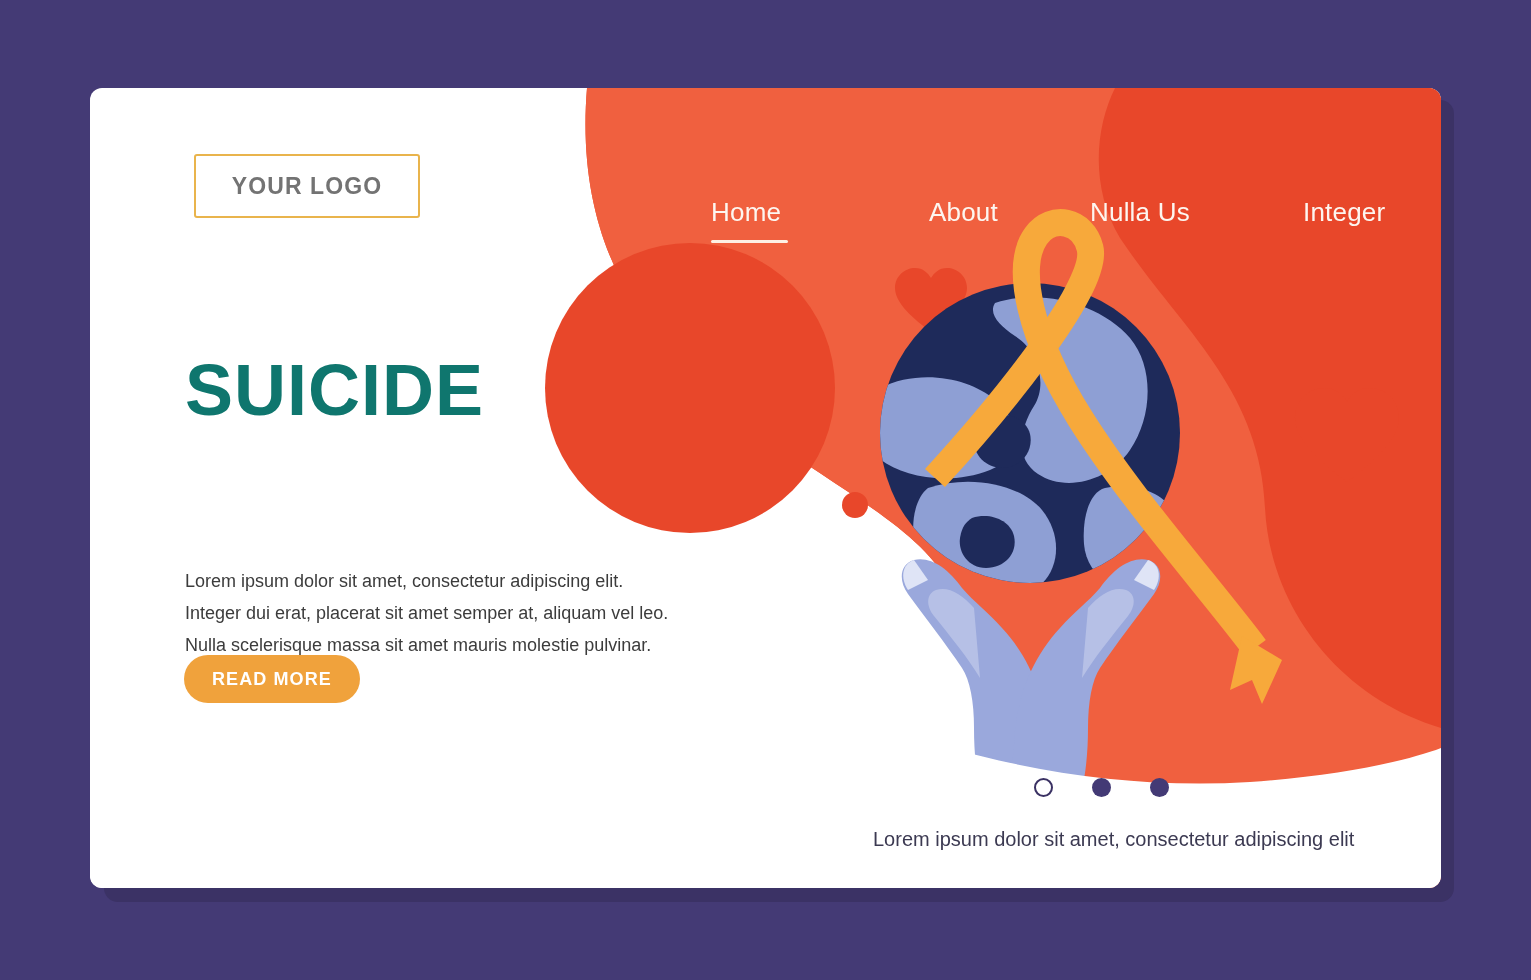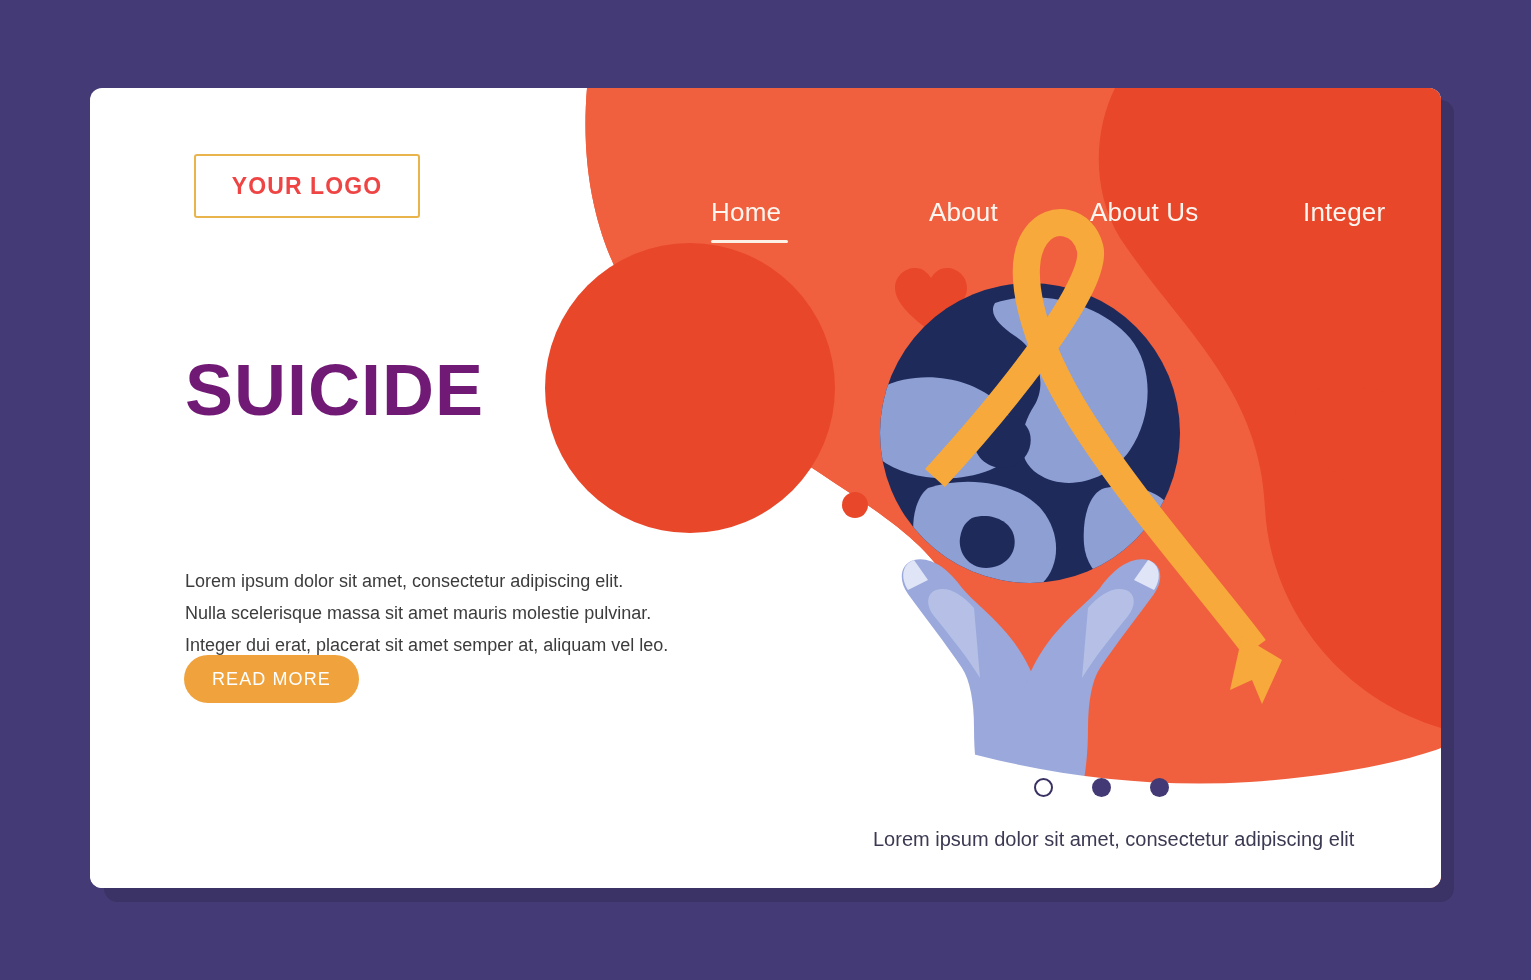--- a/index.html
+++ b/index.html
@@ -28,21 +28,21 @@
   .logo-box{
     position:absolute;left:104px;top:66px;width:222px;height:60px;
     border:2px solid #e8b košt;
   }
   .logo-box{
     border:2px solid #e9b44c;border-radius:3px;
     display:flex;align-items:center;justify-content:center;
     background:transparent;
   }
   .logo-text{
-    color:#ef4444;font-size:23px;font-weight:bold;letter-spacing:1.1px;
+    color:#737373;font-size:23px;font-weight:bold;letter-spacing:1.1px;
   }
 
   .nav{
     position:absolute;left:600px;top:70px;width:730px;height:58px;margin-top:39px;
   }
   .nav-item{
     position:absolute;top:0;color:#fdf6f0;font-size:26px;
     letter-spacing:.2px;white-space:nowrap;cursor:pointer;
   }
   .nav-item.n0{left:21px;}
@@ -50,36 +50,36 @@
   .nav-item.n2{left:400px;}
   .nav-item.n3{left:613px;}
   .nav-underline{
     position:absolute;left:21px;top:43px;width:77px;height:3px;
     background:#fdf0e4;border-radius:2px;
   }
 
   
   .hero-title{
     position:absolute;left:95px;top:205px;width:640px;
-    color:#701a75;font-size:72px;font-weight:bold;line-height:1.38;
+    color:#0f766e;font-size:72px;font-weight:bold;line-height:1.38;
     letter-spacing:1px;
   }
   .hero-title .l2{display:block;}
 
   .hero-para{
     position:absolute;left:95px;top:459px;width:560px;
     color:#3c3c3c;font-size:18px;line-height:1.78;
   }
   .hero-para span{display:block;white-space:nowrap;}
 
   .cta{
     position:absolute;left:94px;top:567px;
     padding:0 28px;height:48px;line-height:48px;
     background:#f0a23c;color:#ffffff;border:none;border-radius:24px;
-    font-size:18px;font-weight:normal;letter-spacing:1.1px;cursor:pointer;
+    font-size:18px;font-weight:bold;letter-spacing:1.1px;cursor:pointer;
     font-family:"Liberation Sans", sans-serif;
   }
 
   
   .dots{position:absolute;left:944px;top:690px;height:22px;}
   .dot{
     position:absolute;top:0;width:19px;height:19px;border-radius:50%;
     box-sizing:border-box;cursor:pointer;
   }
   .dot.d0{left:0;border:2.5px solid #3a3163;background:transparent;}
@@ -214,33 +214,33 @@
       </g>
     </svg>
 
     <div class="logo-box">
       <span class="logo-text">YOUR LOGO</span>
     </div>
 
     <nav class="nav">
       <span class="nav-item n0">Home</span>
       <span class="nav-item n1">About</span>
-      <span class="nav-item n2">About Us</span>
+      <span class="nav-item n2">Nulla Us</span>
       <span class="nav-item n3">Integer</span>
       <span class="nav-underline"></span>
     </nav>
 
     <h1 class="hero-title">
       <span class="l1">SUICIDE</span>
     </h1>
 
     <p class="hero-para">
       <span>Lorem ipsum dolor sit amet, consectetur adipiscing elit.</span>
+      <span>Integer dui erat, placerat sit amet semper at, aliquam vel leo.</span>
       <span>Nulla scelerisque massa sit amet mauris molestie pulvinar.</span>
-      <span>Integer dui erat, placerat sit amet semper at, aliquam vel leo.</span>
     </p>
 
     <button class="cta">READ MORE</button>
 
     <div class="dots">
       <span class="dot d0"></span>
       <span class="dot d1"></span>
       <span class="dot d2"></span>
     </div>
 

